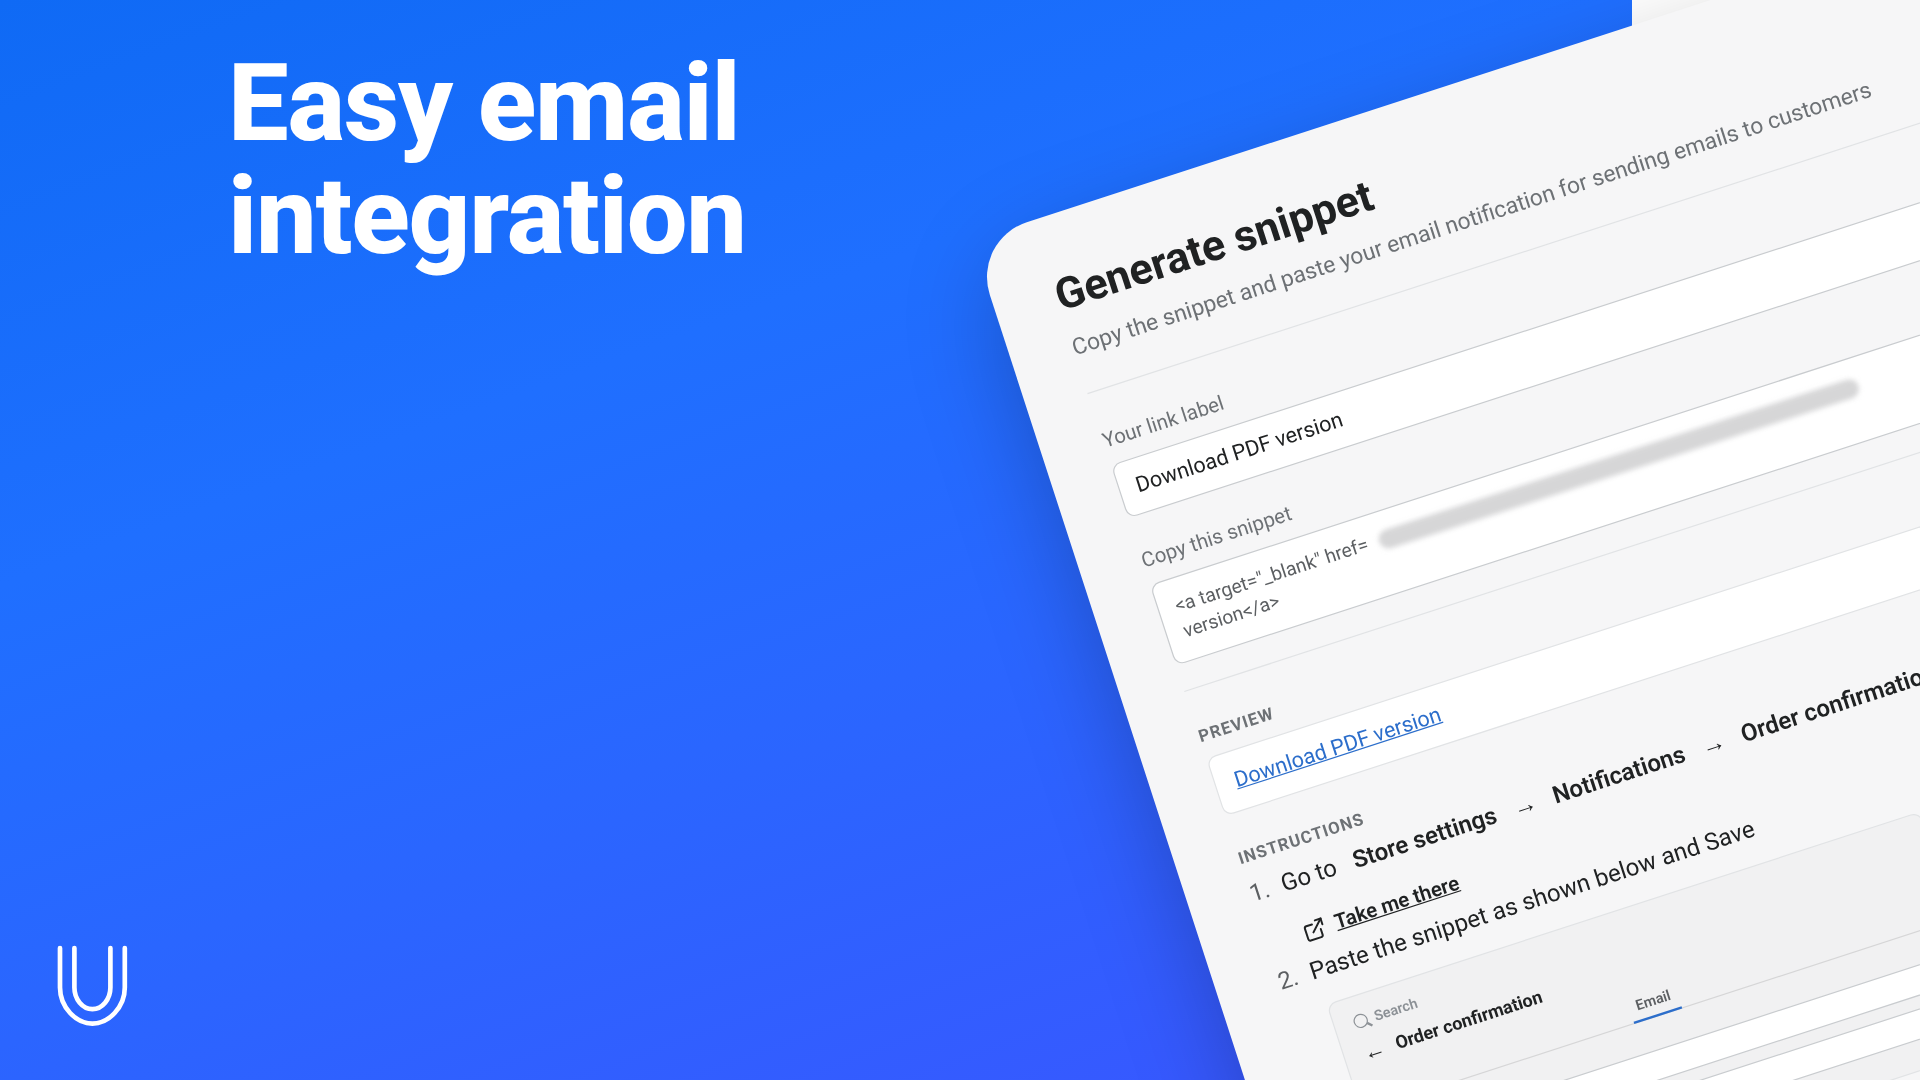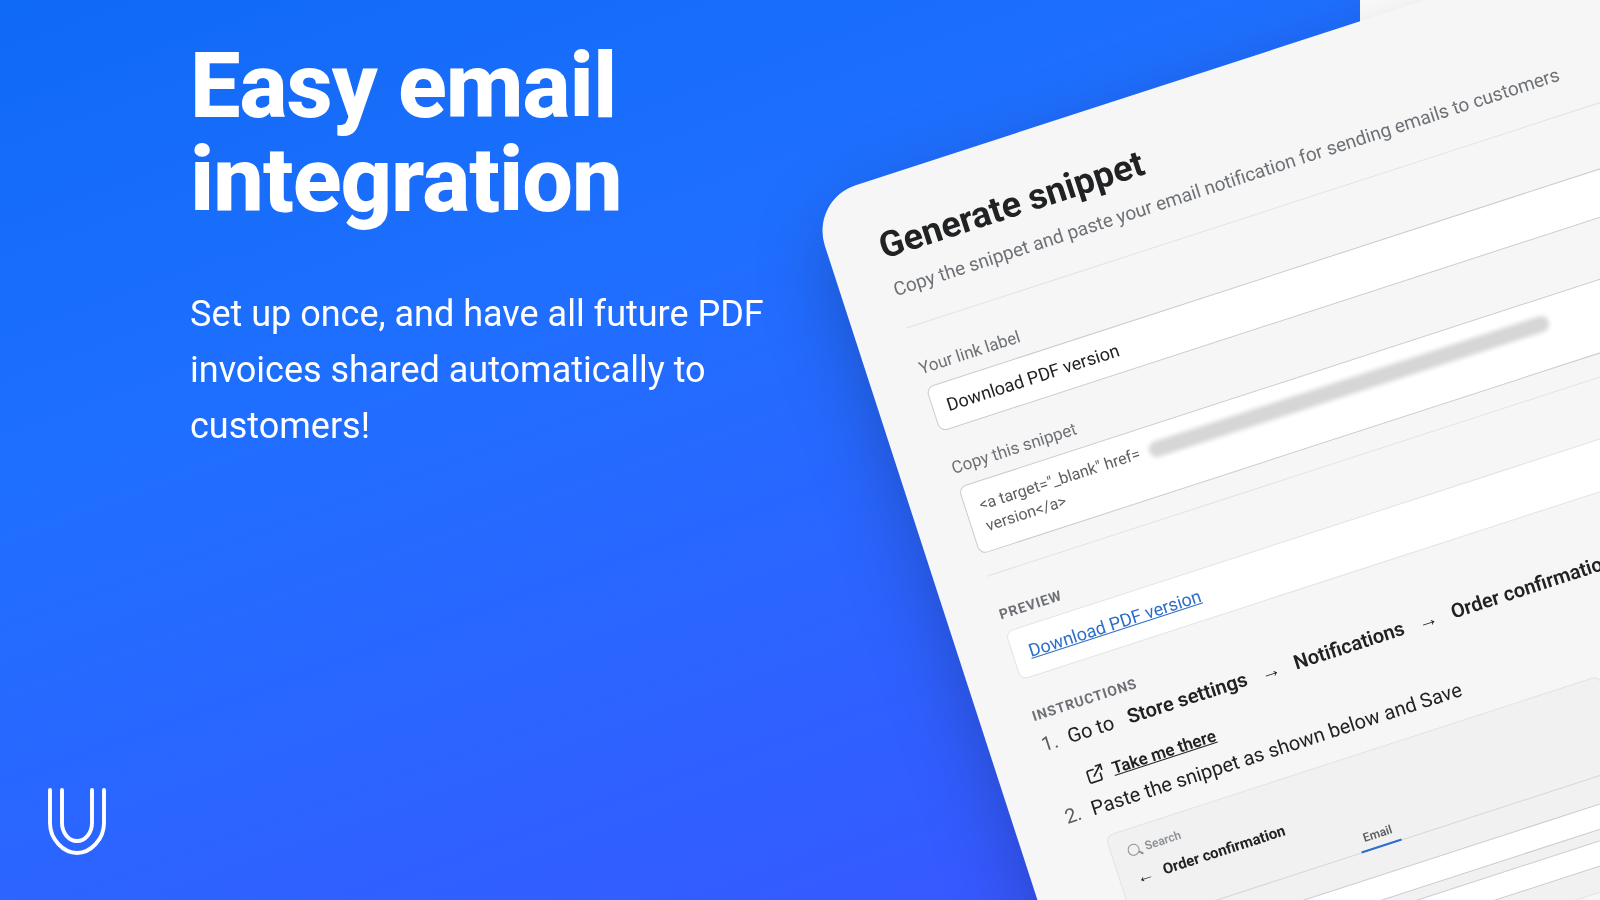--- a/index.html
+++ b/index.html
@@ -250,21 +250,20 @@
     overflow: hidden;
   }
 </style>
 </head>
 <body>
 
 <div class="stage">
 
   <div class="left">
     <div class="heading">Easy email integration</div>
-    <div class="sub">Set up once, and have all future PDF invoices shared automatically to customers!</div>
   </div>
 
   <div class="logo">
     <svg viewBox="0 0 44 52" fill="none" stroke="currentColor" stroke-width="2.6" stroke-linecap="round">
 
       <path d="M4 4 v22 c0 11 9 20 18 20 c9 0 18-9 18-20 V4"></path>
 
       <path d="M12 4 v22 c0 6.5 4.5 12 10 12 c5.5 0 10-5.5 10-12 V4"></path>
     </svg>
   </div>

